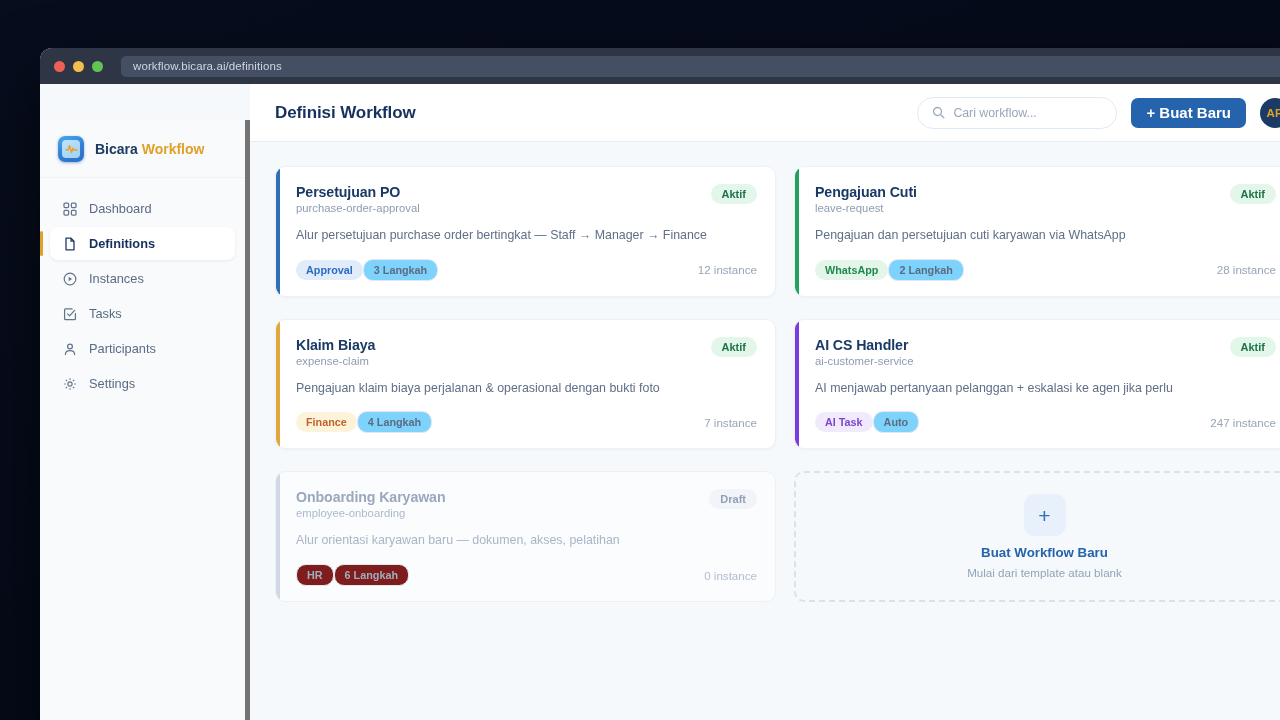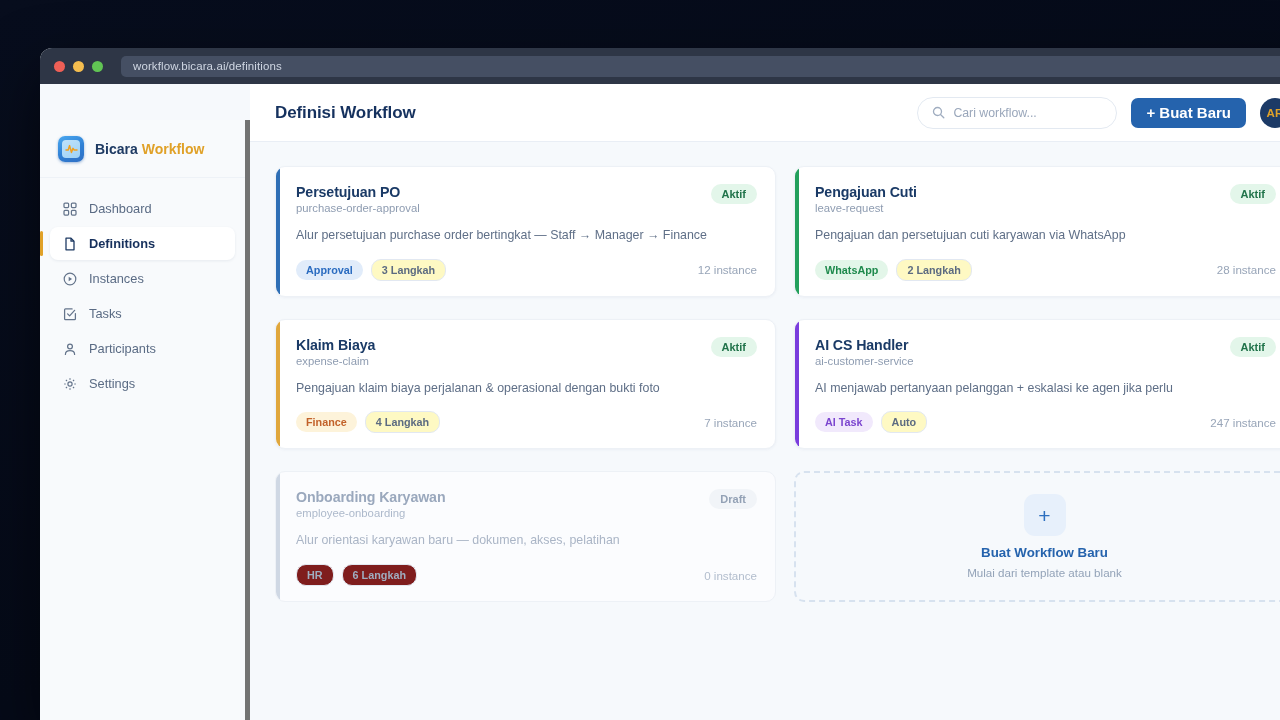--- a/index.html
+++ b/index.html
@@ -217,34 +217,34 @@
   }
   .badge.aktif { background: #e3f6ea; color: #20734a; }
   .badge.draft { background: #f1f4f8; color: #93a1b5; }
   .card-desc {
     margin-top: 13px;
     font-size: 12.4px;
     color: #5f6f87;
     line-height: 1.35;
   }
   .card.draft .card-desc { color: #aab5c6; }
-  .card-foot { margin-top: 15px; display: flex; align-items: center; gap: 8px; }
+  .card-foot { margin-top: 15px; display: flex; align-items: center; }
   .tag {
     font-size: 10.8px;
     font-weight: 700;
     padding: 4px 10px;
     border-radius: 10px;
     white-space: nowrap;
   }
   .tag.blue   { background: #e1ecfa; color: #2b6cc0; }
   .tag.green  { background: #e3f6e9; color: #1f8a4d; }
   .tag.amber  { background: #fdf3da; color: #c2622a; }
   .tag.purple { background: #f1e9fc; color: #7b45cf; }
   .tag.outline {
-    background: #fef9c3;
+    background: #7dd3fc;
     border: 1px solid #e2e8f1;
     color: #5c6b81;
     font-weight: 700;
   }
   .card.draft .tag.outline { color: #9fadc0; background: #7f1d1d; }
   .instances { margin-left: auto; font-size: 11.6px; color: #98a5b8; white-space: nowrap; }
   .card.draft .instances { color: #b2bdcd; }
 
   
   .newcard {

